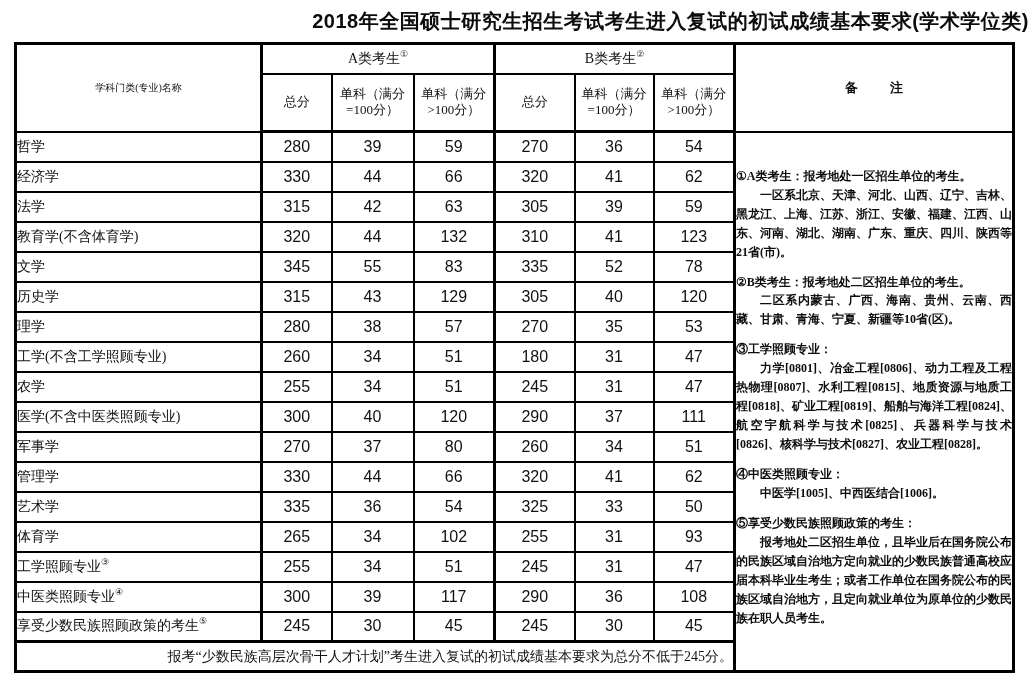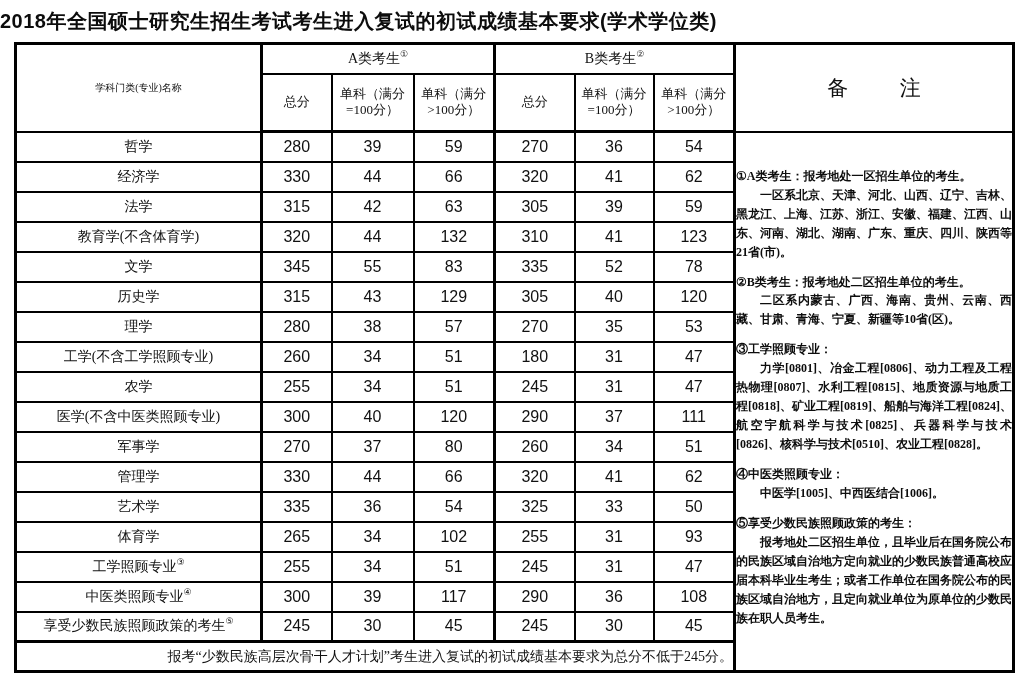--- a/index.html
+++ b/index.html
@@ -10,21 +10,21 @@
     background: #ffffff;
     color: #111111;
     font-family: "Liberation Serif", serif;
     overflow: hidden;
   }
   .title {
     position: absolute;
     top: 8px;
     left: 0;
     width: 100%;
-    text-align: left;
+    text-align: right;
     font-family: "Liberation Sans", sans-serif;
     font-weight: 700;
     font-size: 20px;
     letter-spacing: 0.5px;
     color: #0c0c0c;
   }
   .table-wrap { position: absolute; left: 14px; top: 42px; }
   table.score {
     border-collapse: collapse;
     table-layout: fixed;
@@ -44,24 +44,24 @@
   th.remarks-head { border-bottom-width: 3px; }
   tr.grp { height: 30px; }
   tr.subhead { height: 58px; }
   tr.data-row { height: 30px; }
   tr.footer-row { height: 30px; }
   tr.footer-row td { border-top-width: 3px; }
 
   th.name-head { font-size: 10px; }
   th.grp-head { font-size: 14px; }
   th.sub { font-size: 13px; line-height: 1.25; padding: 2px 3px; }
-  th.remarks-head { font-size: 21px; font-weight: 400; word-spacing: 2.2em; }
+  th.remarks-head { font-size: 13px; font-weight: 700; word-spacing: 2.2em; }
 
   td.name-cell {
-    text-align: center;
+    text-align: left;
     padding: 0 4px 0 7px;
     font-size: 14px;
     border-right-width: 3px;
   }
   td.num {
     font-family: "Liberation Sans", sans-serif;
     font-size: 16px;
     text-align: center;
   }
   sup.fn { font-size: 9px; vertical-align: super; line-height: 0; }
@@ -136,21 +136,21 @@
             <div class="note">
               <p class="note-head">①A类考生：报考地处一区招生单位的考生。</p>
               <p class="note-body">一区系北京、天津、河北、山西、辽宁、吉林、黑龙江、上海、江苏、浙江、安徽、福建、江西、山东、河南、湖北、湖南、广东、重庆、四川、陕西等21省(市)。</p>
             </div>
             <div class="note">
               <p class="note-head">②B类考生：报考地处二区招生单位的考生。</p>
               <p class="note-body">二区系内蒙古、广西、海南、贵州、云南、西藏、甘肃、青海、宁夏、新疆等10省(区)。</p>
             </div>
             <div class="note">
               <p class="note-head">③工学照顾专业：</p>
-              <p class="note-body">力学[0801]、冶金工程[0806]、动力工程及工程热物理[0807]、水利工程[0815]、地质资源与地质工程[0818]、矿业工程[0819]、船舶与海洋工程[0824]、航空宇航科学与技术[0825]、兵器科学与技术[0826]、核科学与技术[0510]、农业工程[0828]。</p>
+              <p class="note-body">力学[0801]、冶金工程[0806]、动力工程及工程热物理[0807]、水利工程[0815]、地质资源与地质工程[0818]、矿业工程[0819]、船舶与海洋工程[0824]、航空宇航科学与技术[0825]、兵器科学与技术[0826]、核科学与技术[0827]、农业工程[0828]。</p>
             </div>
             <div class="note">
               <p class="note-head">④中医类照顾专业：</p>
               <p class="note-body">中医学[1005]、中西医结合[1006]。</p>
             </div>
             <div class="note">
               <p class="note-head">⑤享受少数民族照顾政策的考生：</p>
               <p class="note-body">报考地处二区招生单位，且毕业后在国务院公布的民族区域自治地方定向就业的少数民族普通高校应届本科毕业生考生；或者工作单位在国务院公布的民族区域自治地方，且定向就业单位为原单位的少数民族在职人员考生。</p>
             </div>
           </td>

